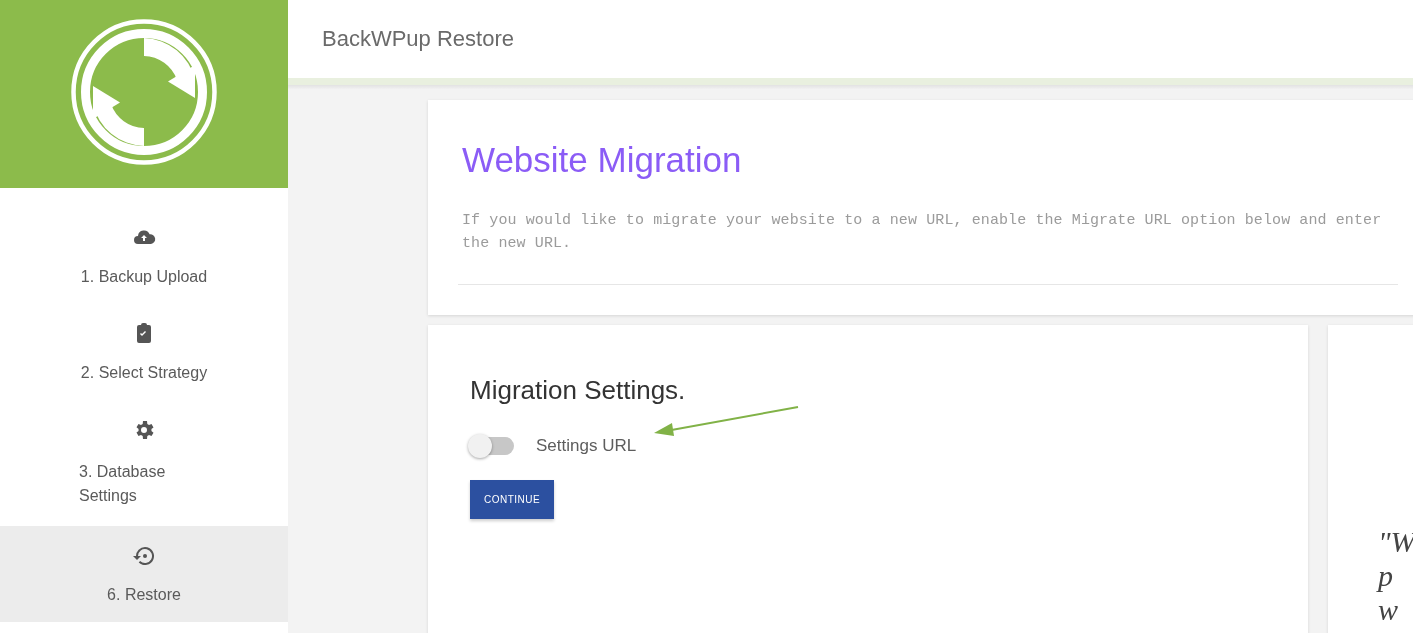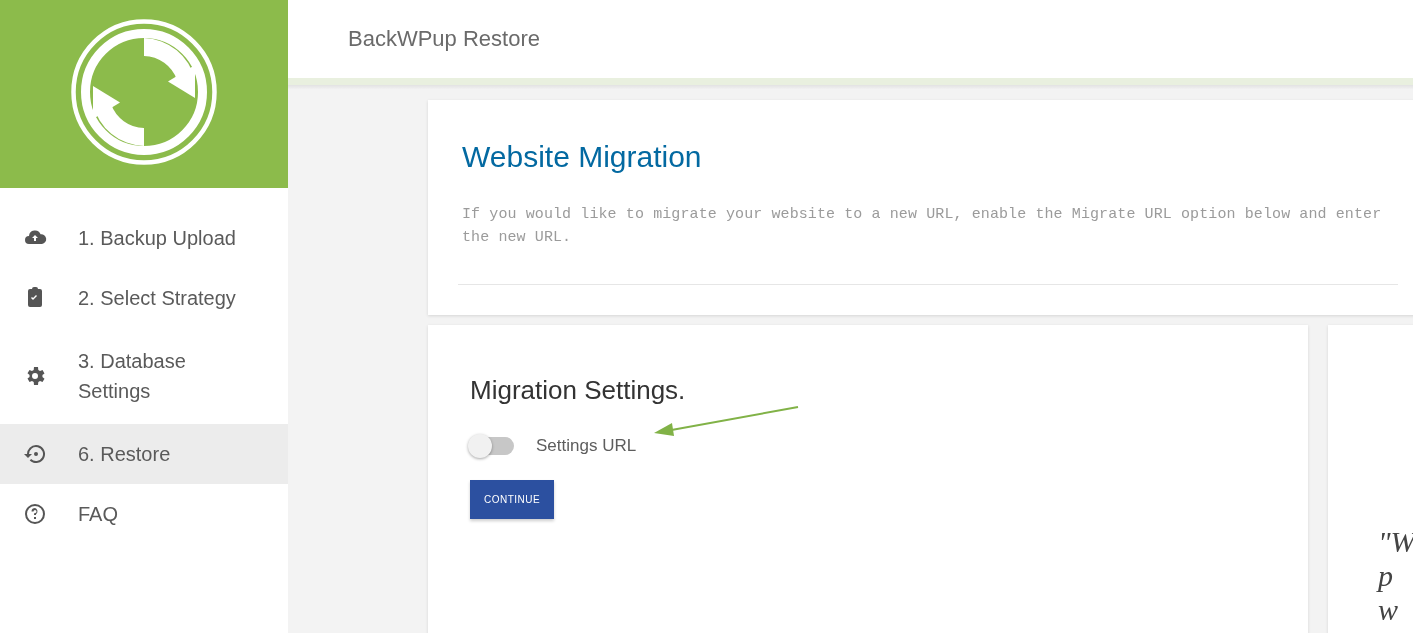--- a/index.html
+++ b/index.html
@@ -8,46 +8,46 @@
   .sidebar {
     position: absolute; left: 0; top: 0; width: 288px; height: 633px; background: #ffffff;
   }
   .logo-block {
     width: 288px; height: 188px; background: #8cbb4b; display: flex; align-items: center; justify-content: center;
   }
   .logo-block svg { width: 150px; height: 150px; }
 
   .nav { margin-top: 20px; }
   .nav-item {
-    display: flex; align-items: center; gap: 30px; padding: 18px 22px; color: #5a5a5a; font-size: 20px; cursor: pointer;
+    display: flex; align-items: center; gap: 18px; padding: 18px 22px; color: #5a5a5a; font-size: 16px; cursor: pointer; flex-direction: column;
   }
   .nav-item.active { background: #ececec; }
   .nav-item .icon { width: 26px; display: flex; justify-content: center; color: #444; }
   .nav-item .icon svg { width: 24px; height: 24px; fill: #555; }
   .nav-item.multi .label { line-height: 1.5; }
 
   .topbar {
-    position: absolute; left: 288px; top: 0; right: 0; height: 78px; background: #ffffff; display: flex; align-items: center; padding: 0 60px;
+    position: absolute; left: 288px; top: 0; right: 0; height: 78px; background: #ffffff; display: flex; align-items: center; padding: 0 34px;
   }
   .topbar-title { font-size: 22px; color: #6a6a6a; font-weight: 400; }
   .topbar-underline {
     position: absolute; left: 288px; top: 78px; right: 0; height: 7px; background: #e9f0df;
   }
   .topbar-shadow {
     position: absolute; left: 288px; top: 85px; right: 0; height: 5px;
     background: linear-gradient(to bottom, rgba(0,0,0,0.08), rgba(0,0,0,0));
   }
 
   .content { position: absolute; left: 288px; top: 90px; right: 0; bottom: 0; background: #f3f3f3; }
 
   .card {
     background: #ffffff; box-shadow: 0 1px 3px rgba(0,0,0,0.12); position: absolute;
   }
   .card1 { left: 140px; top: 10px; width: 1000px; height: 215px; padding: 40px 40px 24px 34px; }
-  .card1 h1 { font-size: 30px; font-weight: 400; color: #0369a1; margin-bottom: 30px; }
+  .card1 h1 { font-size: 35px; font-weight: 400; color: #8b5cf6; margin-bottom: 30px; }
   .card1 p { font-size: 15px; color: #9b9b9b; line-height: 1.5; letter-spacing: 0.1px; font-family: Liberation Mono, monospace; }
   .card1 .divider { position: absolute; left: 30px; right: 30px; bottom: 30px; height: 1px; background: #e6e6e6; }
 
   .card2 { left: 140px; top: 235px; width: 880px; height: 380px; padding: 50px 42px 30px 42px; }
   .card2 h2 { font-size: 26px; font-weight: 400; color: #333; margin-bottom: 30px; }
 
   .toggle-row { display: flex; align-items: center; gap: 22px; margin-bottom: 24px; }
   .toggle {
     width: 44px; height: 18px; background: #c7c7c7; border-radius: 10px; position: relative; cursor: pointer;
   }

